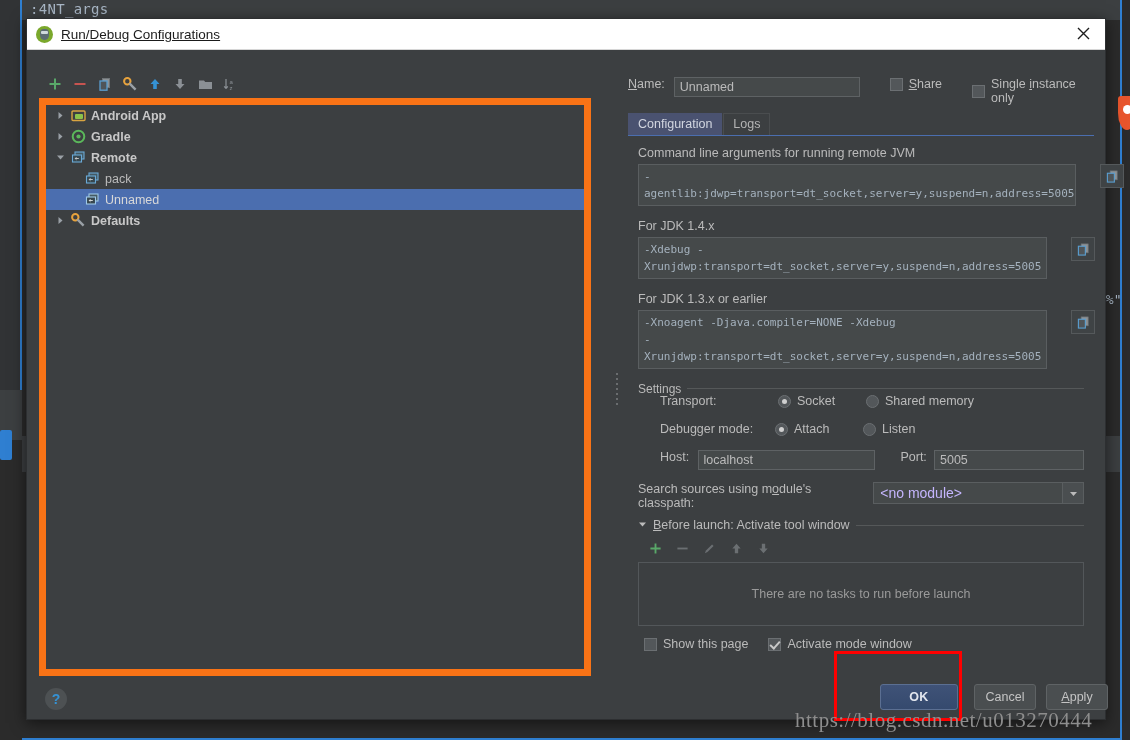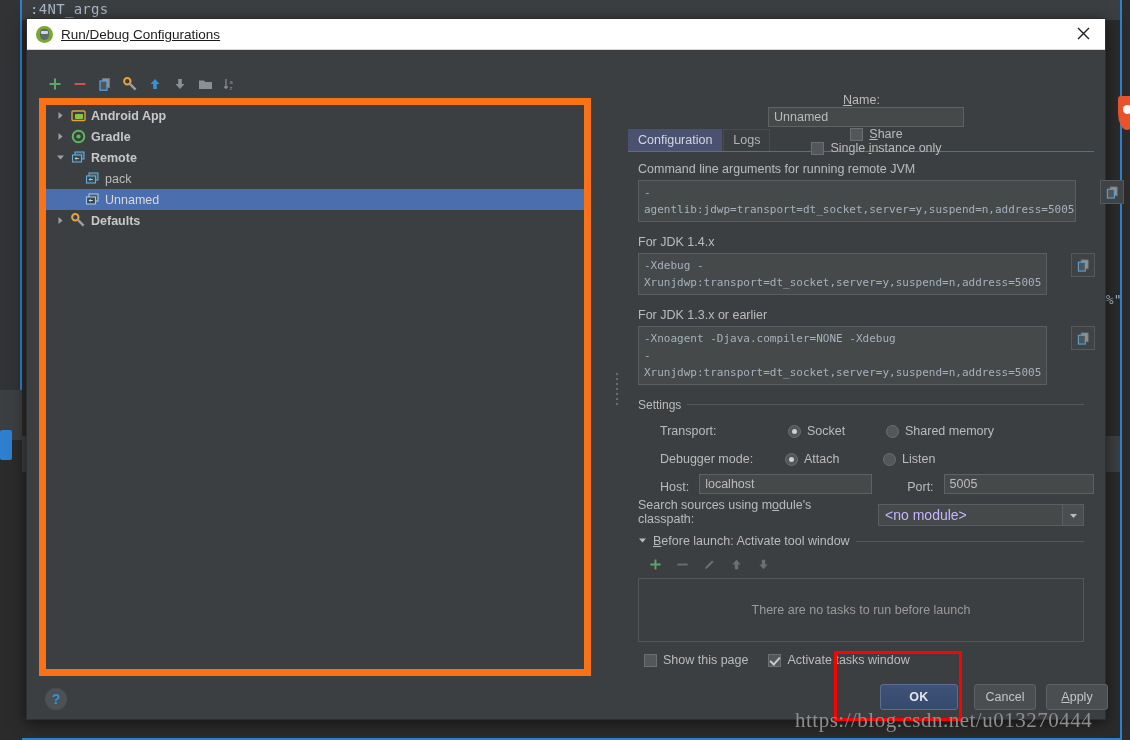--- a/index.html
+++ b/index.html
@@ -241,25 +241,24 @@
     background: #6a6d6f;
   }
 
   
   .right-pane {
     position: absolute;
     left: 572px; top: 12px; right: 10px; bottom: 43px;
   }
   .name-row {
     display: flex;
-    align-items: center;
+    align-items: flex-start;
     height: 24px;
     padding-left: 29px;
-    margin-top: 32px;
-    flex-direction: column;
+    margin-top: 16px;
   }
   .lbl { color: #bbbbbb; font-size: 12.5px; }
   .u { text-decoration: underline; }
   .txtfield {
     background: #45494a;
     border: 1px solid #5e6264;
     color: #bbbbbb;
     height: 20px;
     line-height: 20px;
     padding: 0 5px;
@@ -378,24 +377,23 @@
   .group-title {
     position: absolute;
     left: 0; top: 0;
     background: #3c3f41;
     padding-right: 6px;
     color: #bbbbbb;
     font-size: 12px;
   }
   .set-row {
     display: flex;
-    align-items: flex-end;
+    align-items: flex-start;
     height: 28px;
     padding-left: 22px;
-    gap: 10px;
   }
   .set-lbl {
     font-size: 12.5px;
     color: #bbbbbb;
   }
   .radio-wrap {
     display: inline-flex;
     align-items: center;
     gap: 6px;
     font-size: 12.5px;
@@ -869,21 +867,21 @@
           <span>There are no tasks to run before launch</span>
         </div>
 
         <div class="bl-checks">
           <label class="cb" style="margin-left:6px">
             <span class="cbox"></span>
             <span>Show this page</span>
           </label>
           <label class="cb" style="margin-left:20px">
             <span class="cbox checked"></span>
-            <span>Activate tasks window</span>
+            <span>Activate mode window</span>
           </label>
         </div>
       </div>
     </div>
 
     <div class="btn-bar">
       <div class="help-btn">?</div>
       <div class="btn primary" style="left:853px;bottom:9px;width:78px">OK</div>
       <div class="btn" style="left:947px;bottom:9px;width:62px">Cancel</div>
       <div class="btn" style="left:1019px;bottom:9px;width:62px"><span class="u">A</span>pply</div>

